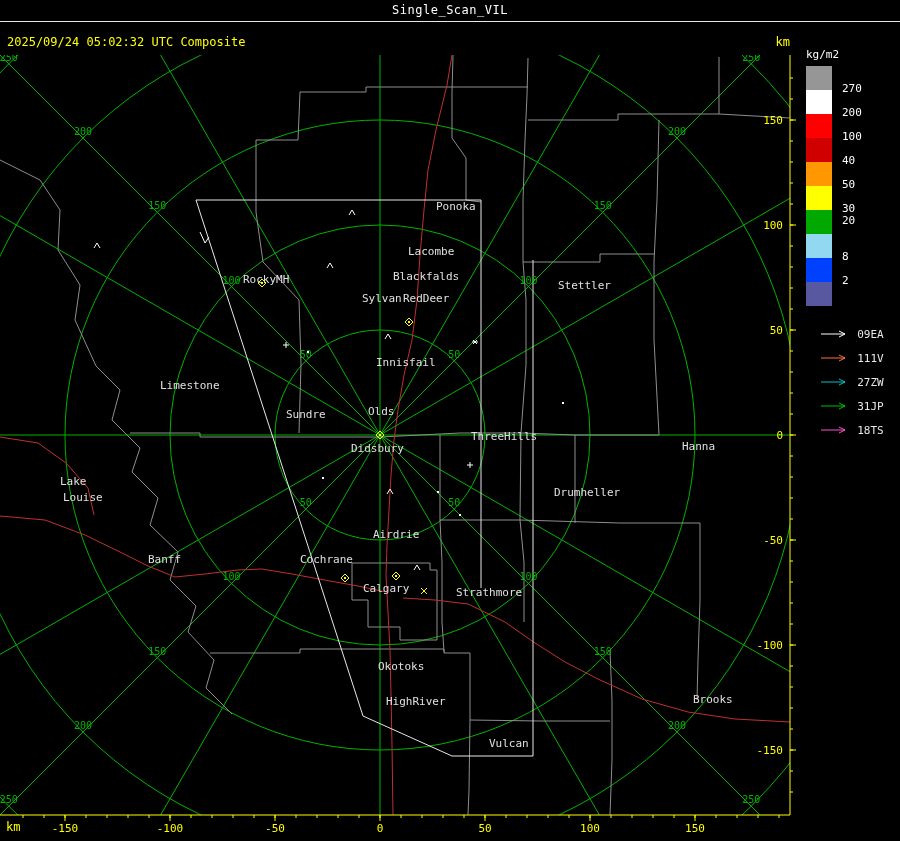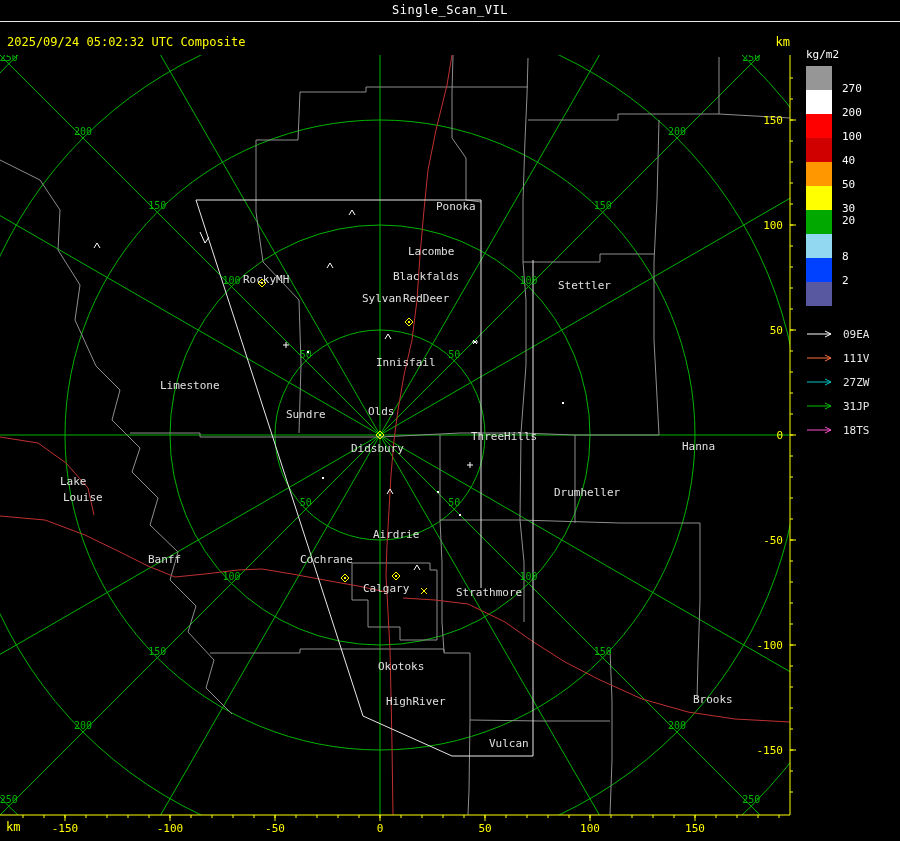--- a/index.html
+++ b/index.html
@@ -13,21 +13,21 @@
             font-size:12px;text-align:right;}
   .km-bottom{position:absolute;top:820px;left:6px;color:#ffff00;font-size:12px;}
   #map-svg{position:absolute;top:0;left:0;}
   svg text{font-family:"DejaVu Sans Mono",monospace;}
   .legend{position:absolute;left:806px;top:48px;width:92px;color:#fff;font-size:11px;}
   .legend .units{height:14px;}
   .legend .bands{position:relative;margin-top:4px;width:92px;}
   .legend .swatch{width:26px;height:24px;}
   .legend .threshold{position:absolute;left:36px;height:14px;line-height:14px;}
   .legend .tracks{margin-top:16px;}
-  .legend .track{display:flex;align-items:center;height:24px;color:#e8e8e8;}
+  .legend .track{display:flex;align-items:center;height:24px;color:#e8e8e8;justify-content:center;}
   .legend .tlabel{margin-left:7px;font-size:11px;}
 </style>
 </head>
 <body>
 
 <div class="titlebar">
   <span>Single_Scan_VIL</span>
 </div>
 
 <div class="timestamp">2025/09/24 05:02:32 UTC Composite</div>

